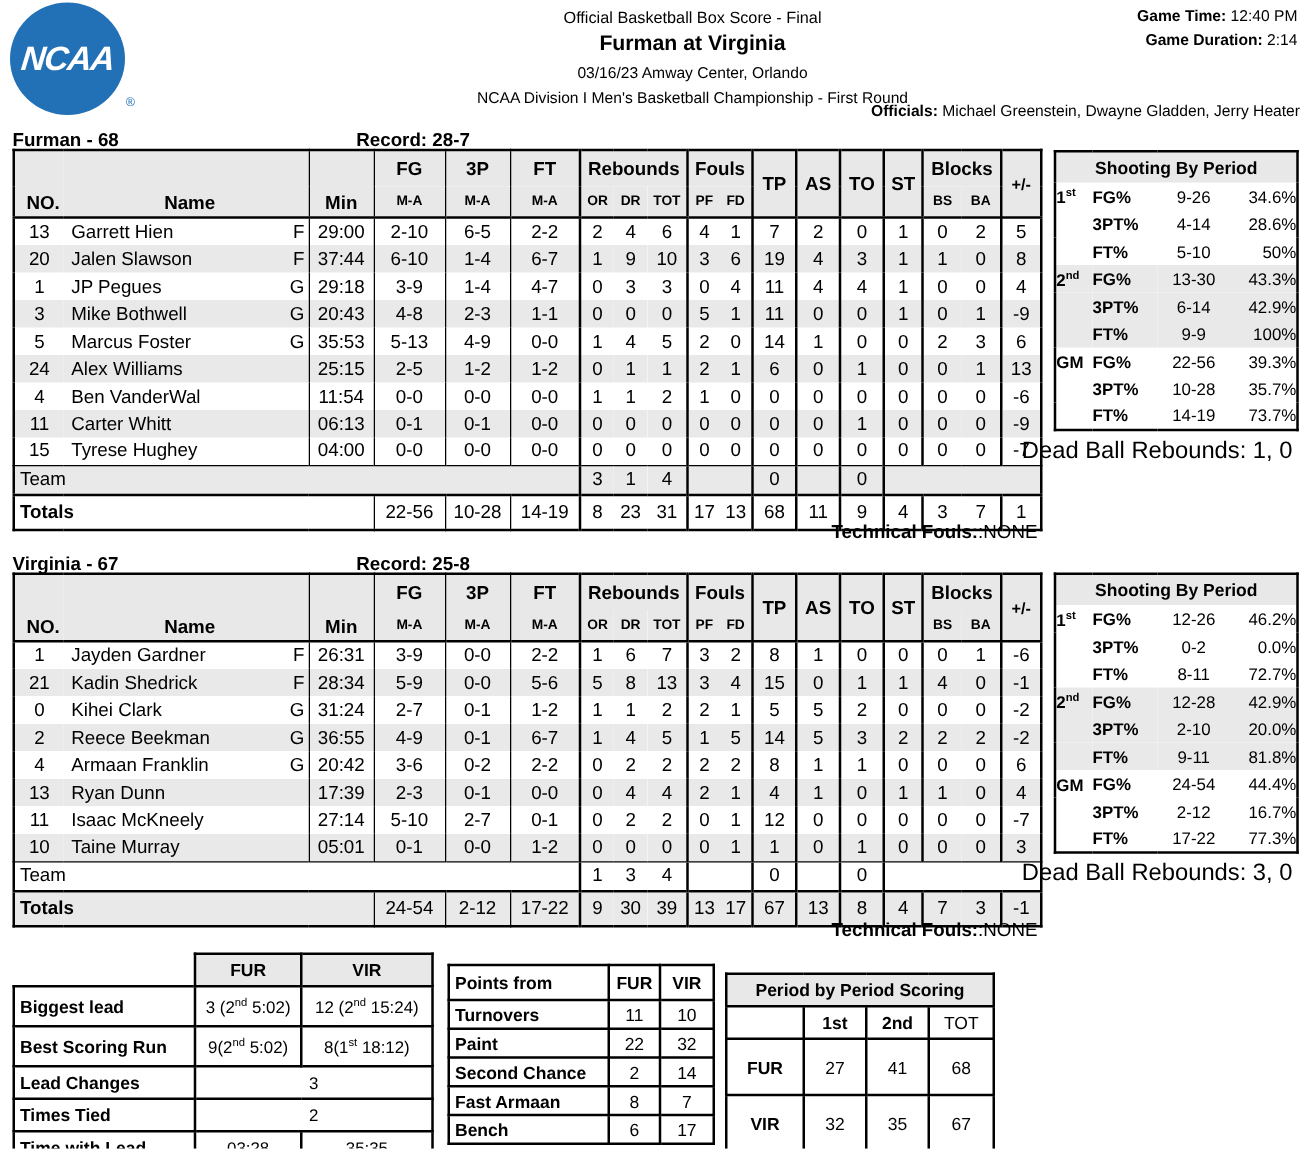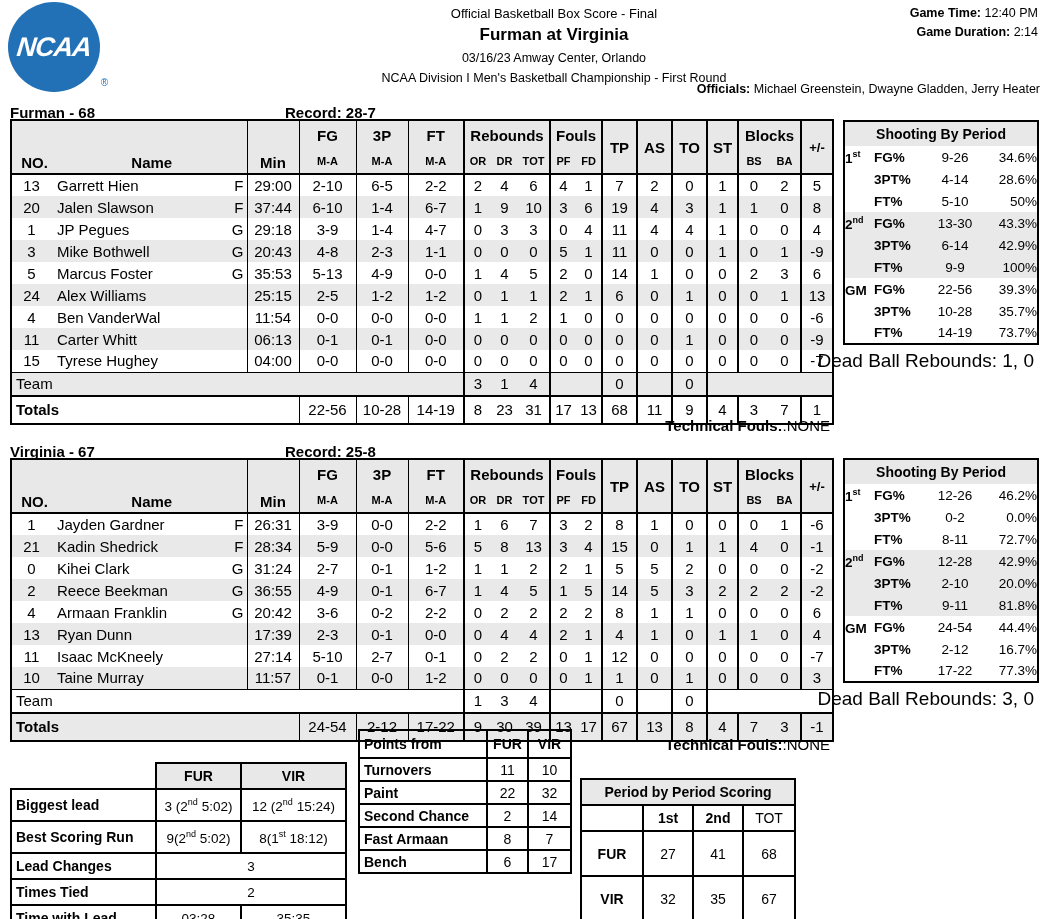--- a/index.html
+++ b/index.html
@@ -73,21 +73,21 @@
   .leadtbl{position:absolute;left:10px;top:762px;width:335px;border-collapse:collapse;
            table-layout:fixed;font-size:14px;}
   .leadtbl td,.leadtbl th{border:2px solid #000;padding:0;white-space:nowrap;font-weight:normal;}
   .leadtbl .ghost{border:none;background:none;}
   .leadtbl th{background:#e8e8e8;font-weight:bold;text-align:center;height:24px;}
   .leadtbl .lbl{font-weight:bold;text-align:left;padding-left:4px;}
   .leadtbl .val{text-align:center;font-size:13.5px;margin-left:20px;}
   .leadtbl .r-big td{height:30px;}
   .leadtbl .r-sm td{height:24px;}
 
-  .ptstbl{position:absolute;left:358px;top:729px;width:212px;border-collapse:collapse;
+  .ptstbl{position:absolute;left:358px;top:771px;width:212px;border-collapse:collapse;
           table-layout:fixed;font-size:14px;padding-left:25px;}
   .ptstbl td,.ptstbl th{border:2px solid #000;padding:0;white-space:nowrap;}
   .ptstbl th{font-weight:bold;height:26px;}
   .ptstbl .hl{text-align:left;padding-left:4px;}
   .ptstbl tbody tr{height:23px;}
   .ptstbl .lbl{font-weight:bold;text-align:left;padding-left:4px;}
   .ptstbl .val{text-align:center;}
 
   .pptbl{position:absolute;left:580px;top:778px;width:214px;border-collapse:collapse;
          table-layout:fixed;font-size:14px;}
@@ -776,21 +776,21 @@
         </tr>
 
         <tr>
           <td class="c-no">10</td>
           <td>
             <div class="nwrap">
               <span>Taine Murray</span>
               <span></span>
             </div>
           </td>
-          <td class="bl c">11:57</td>
+          <td class="bl c">05:01</td>
           <td class="bl c">0-1</td>
           <td class="bl c">0-0</td>
           <td class="bl c">1-2</td>
           <td class="BL c">0</td>
           <td class="c">0</td>
           <td class="c">0</td>
           <td class="BL c">0</td>
           <td class="c">1</td>
           <td class="BL c">1</td>
           <td class="BL c">0</td>

